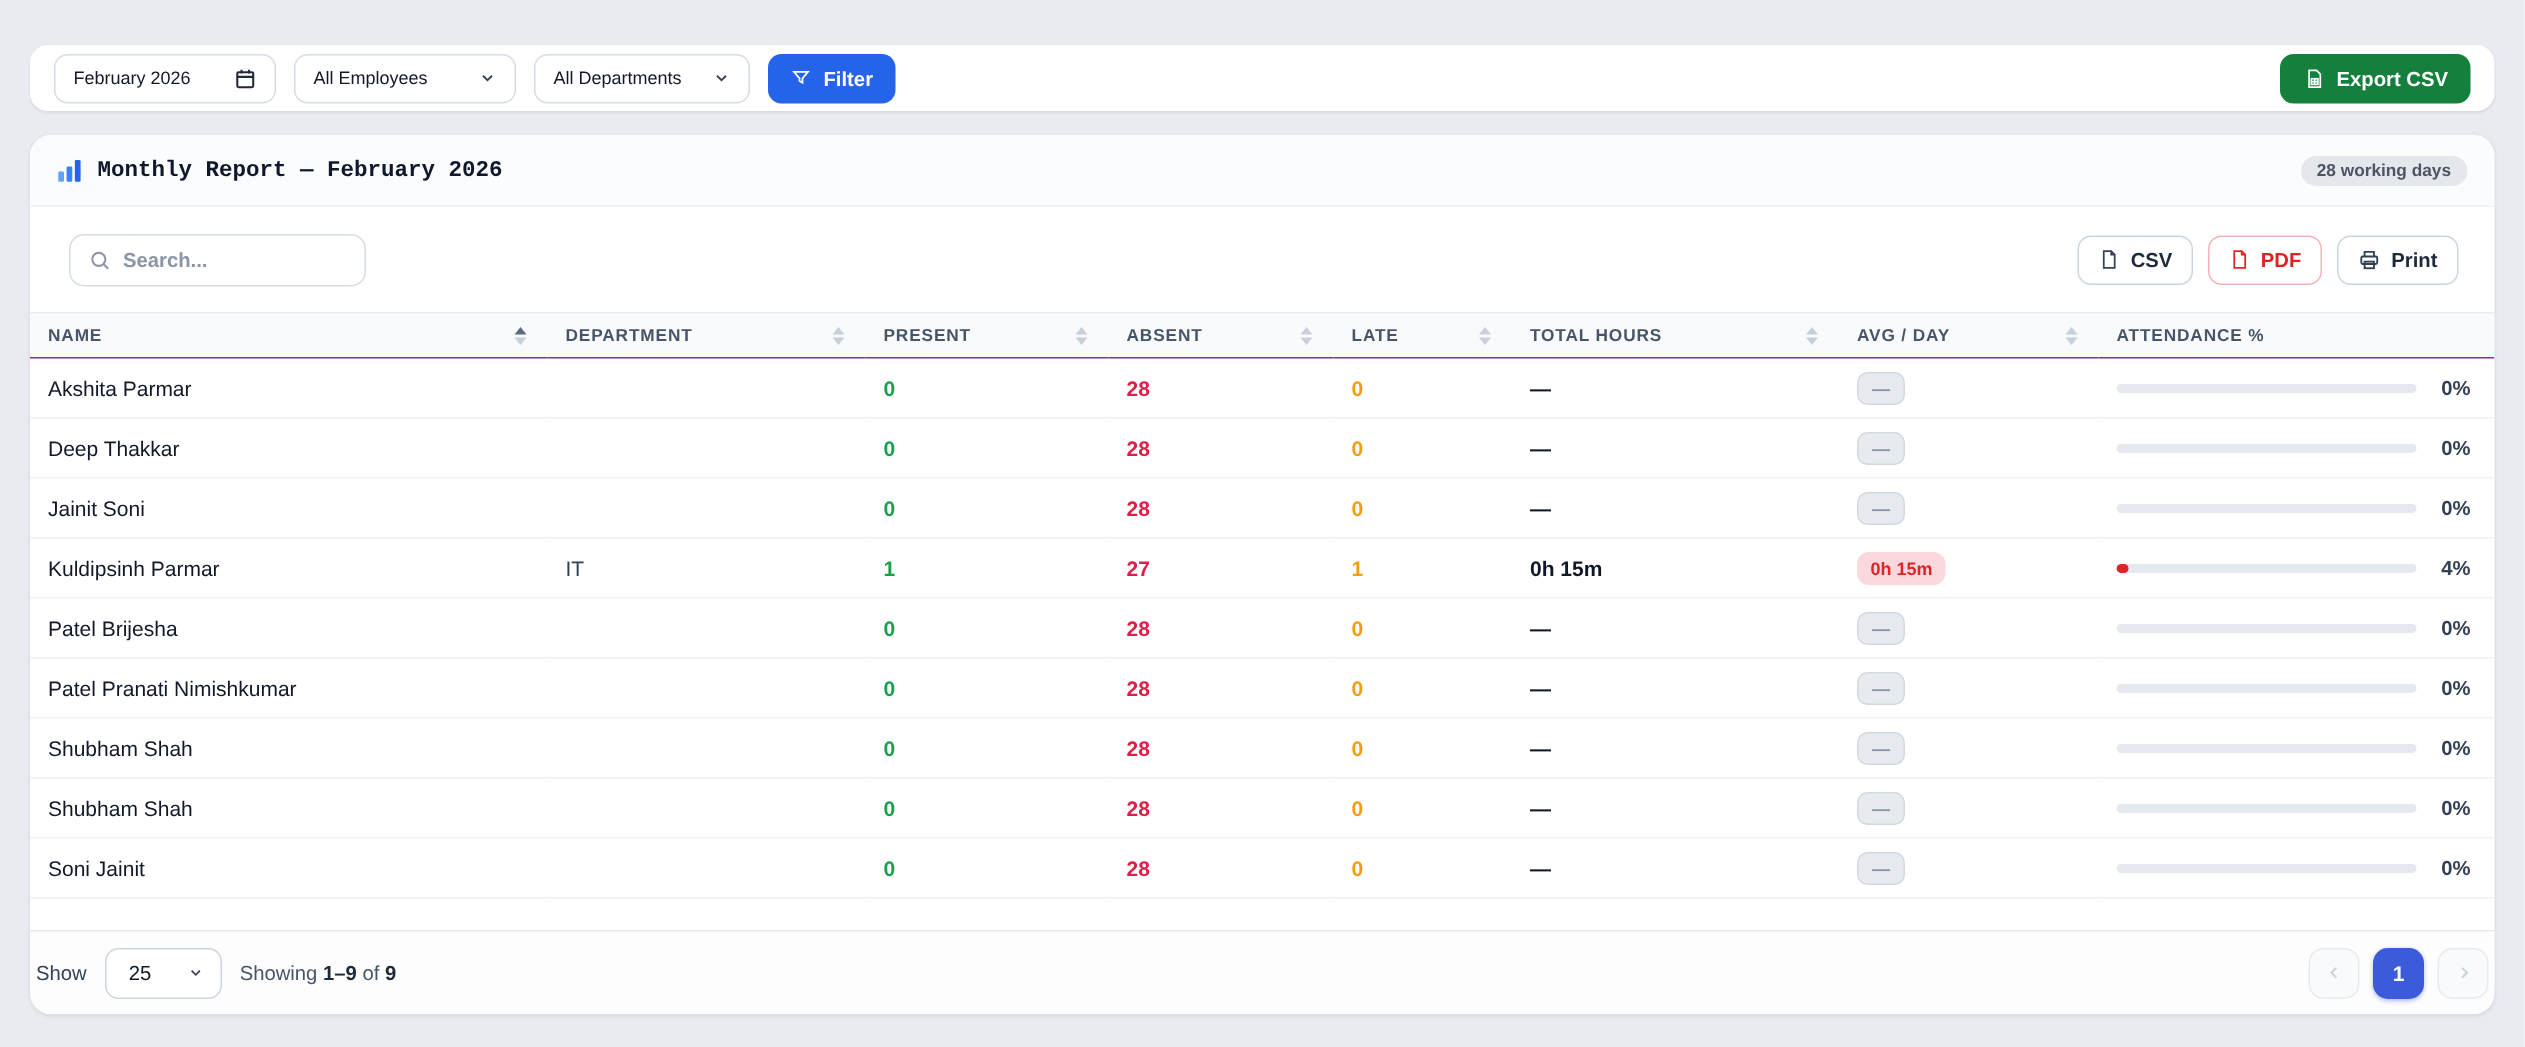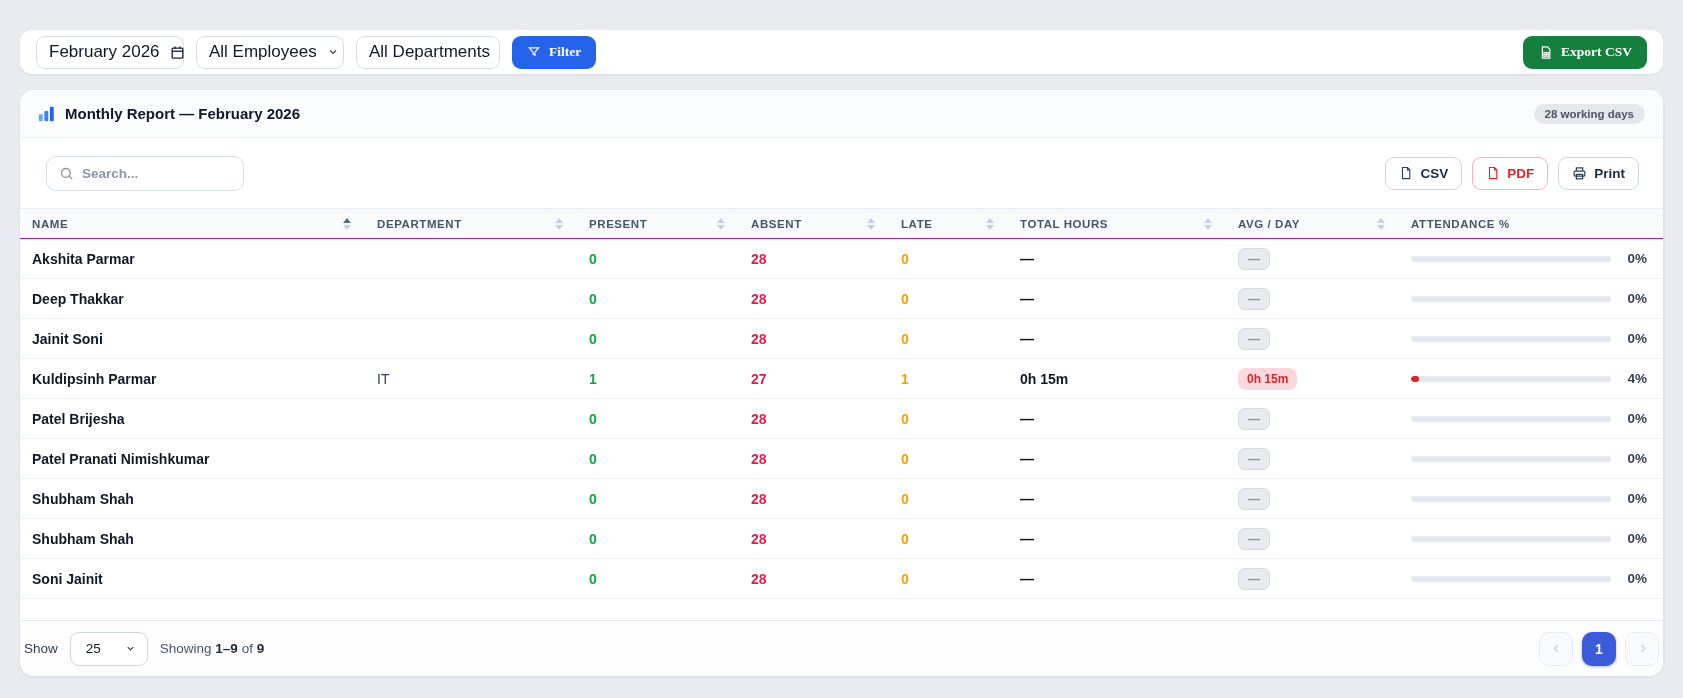--- a/index.html
+++ b/index.html
@@ -24,40 +24,40 @@
   }
   .control {
     height:33px;
     border:1px solid #d6dce6;
     border-radius:9px;
     background:#fff;
     display:flex;
     align-items:center;
     gap:10px;
     padding:0 12px;
-    font-size:17px;
+    font-size:12px;
     color:#111827;
     cursor:pointer;
     white-space:nowrap;
   }
   .control.date { width:148px; justify-content:space-between; }
   .control.sel-emp { width:148px; justify-content:space-between; }
   .control.sel-dep { width:144px; justify-content:space-between; overflow:hidden; }
   .btn {
     height:33px;
     border:none;
     border-radius:9px;
     display:inline-flex;
     align-items:center;
     gap:8px;
     padding:0 15px;
     font-size:13.5px;
     font-weight:700;
     cursor:pointer;
-    font-family:Liberation Serif, serif;
+    font-family:Liberation Sans, sans-serif;
   }
   .btn-filter { background:var(--accent-blue); color:#fff; }
   .spacer { flex:1; }
   .btn-export { background:var(--export-green); color:#fff;text-align:center; }
 
   
   .card {
     margin:0 20px;
     height:586px;
     background:#fff;
@@ -70,21 +70,21 @@
   .card-header {
     height:48px;
     flex:0 0 48px;
     background:#fbfcfe;
     border-bottom:1px solid #eef1f6;
     display:flex;
     align-items:center;
     justify-content:space-between;
     padding:0 18px;
   }
-  .title-wrap { display:flex; align-items:center; gap:10px; }
+  .title-wrap { display:flex; align-items:center; gap:10px;font-family:Liberation Mono, monospace; }
   .card-title { font-size:15px; font-weight:700; color:#0f172a; }
   .badge {
     background:#e4e7ec;
     color:#4b5563;
     font-size:11.5px;
     font-weight:700;
     padding:4px 11px;
     border-radius:999px;
   }
   
@@ -155,21 +155,21 @@
   .sort i.up.active { border-bottom-color:#5b6b81; }
   tbody td {
     height:40px;
     border-bottom:1px solid #eef1f5;
     padding:0 14px 0 12px;
     font-size:14px;
     color:#334155;
     white-space:nowrap;
     overflow:hidden;
   }
-  td.c-name { font-weight:700; color:#111827; }
+  td.c-name { font-weight:400; color:#111827; }
   td.c-present { color:var(--present-green); font-weight:700; }
   td.c-absent { color:var(--absent-red); font-weight:700; }
   td.c-late { color:var(--late-amber); font-weight:700; }
   td.c-hours { color:#111827; font-weight:700; }
   .pill {
     display:inline-block;
     font-size:12px;
     font-weight:700;
     border-radius:7px;
     line-height:1;

